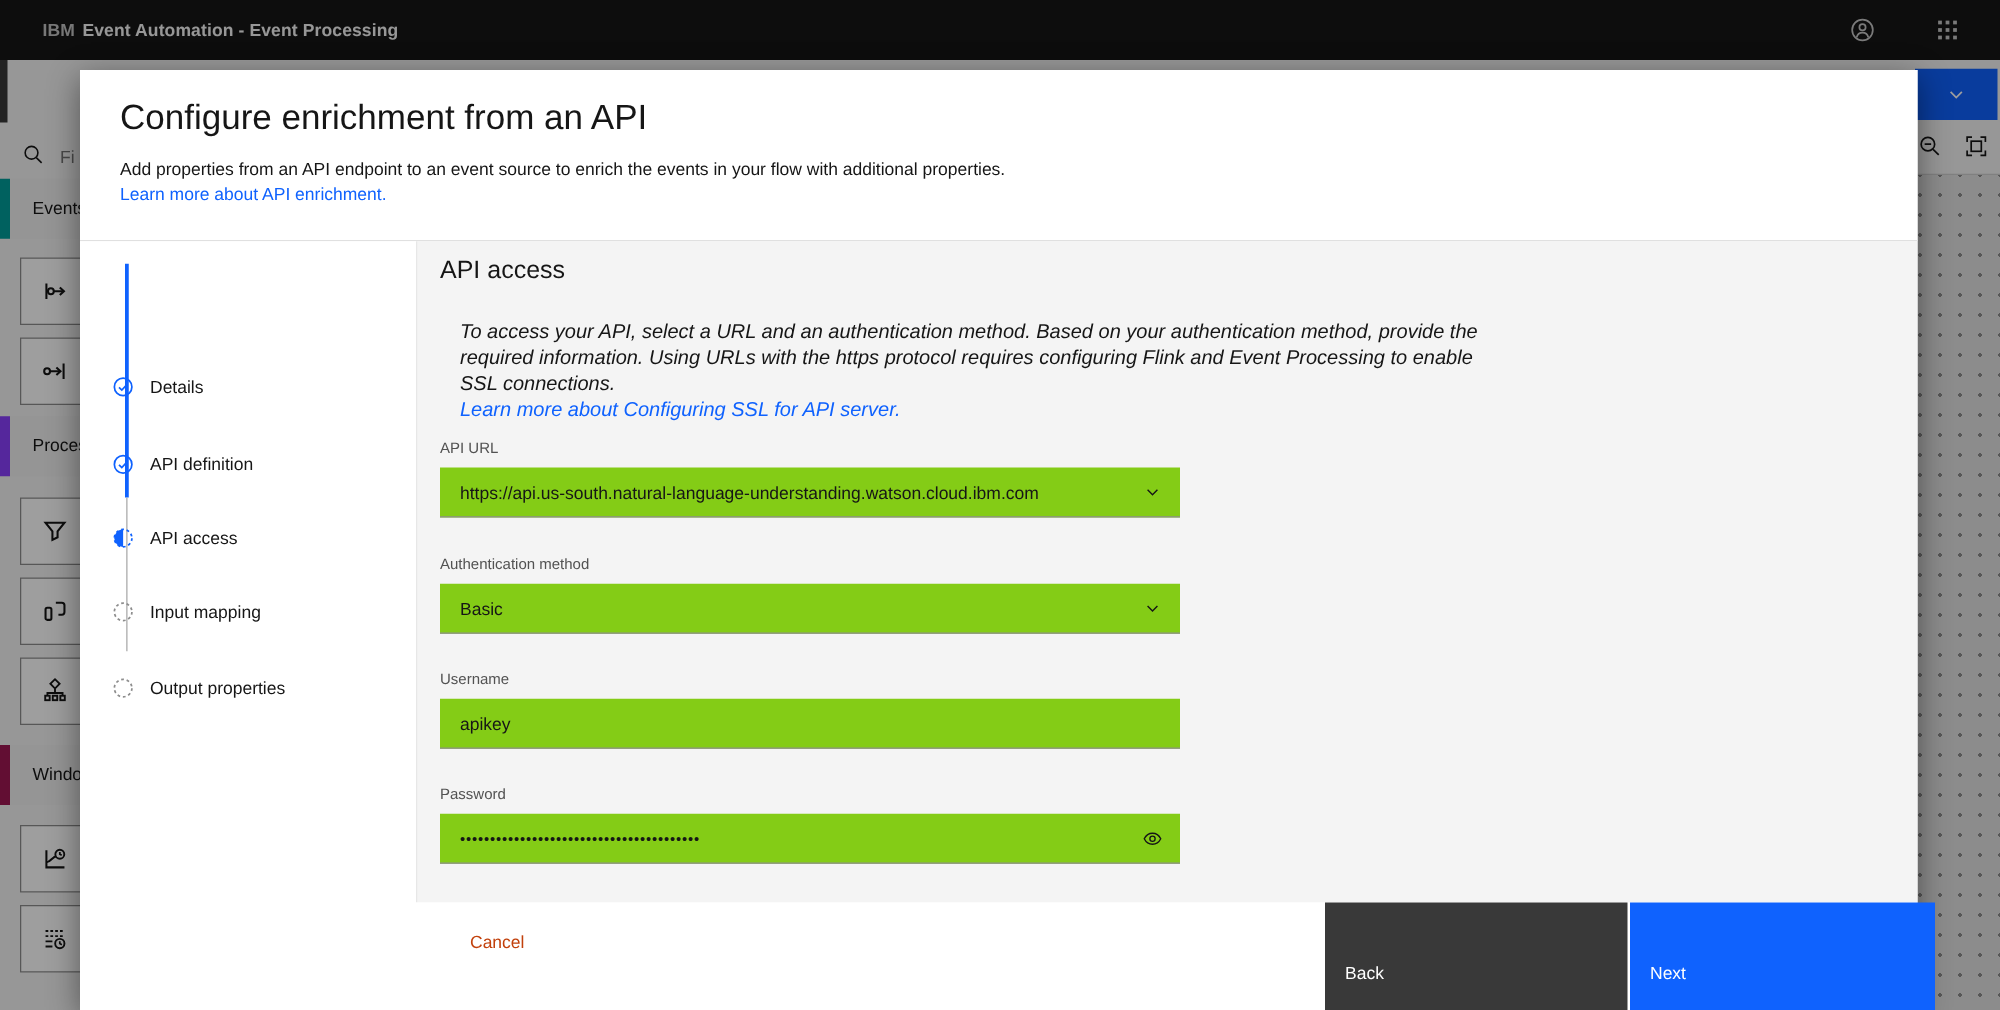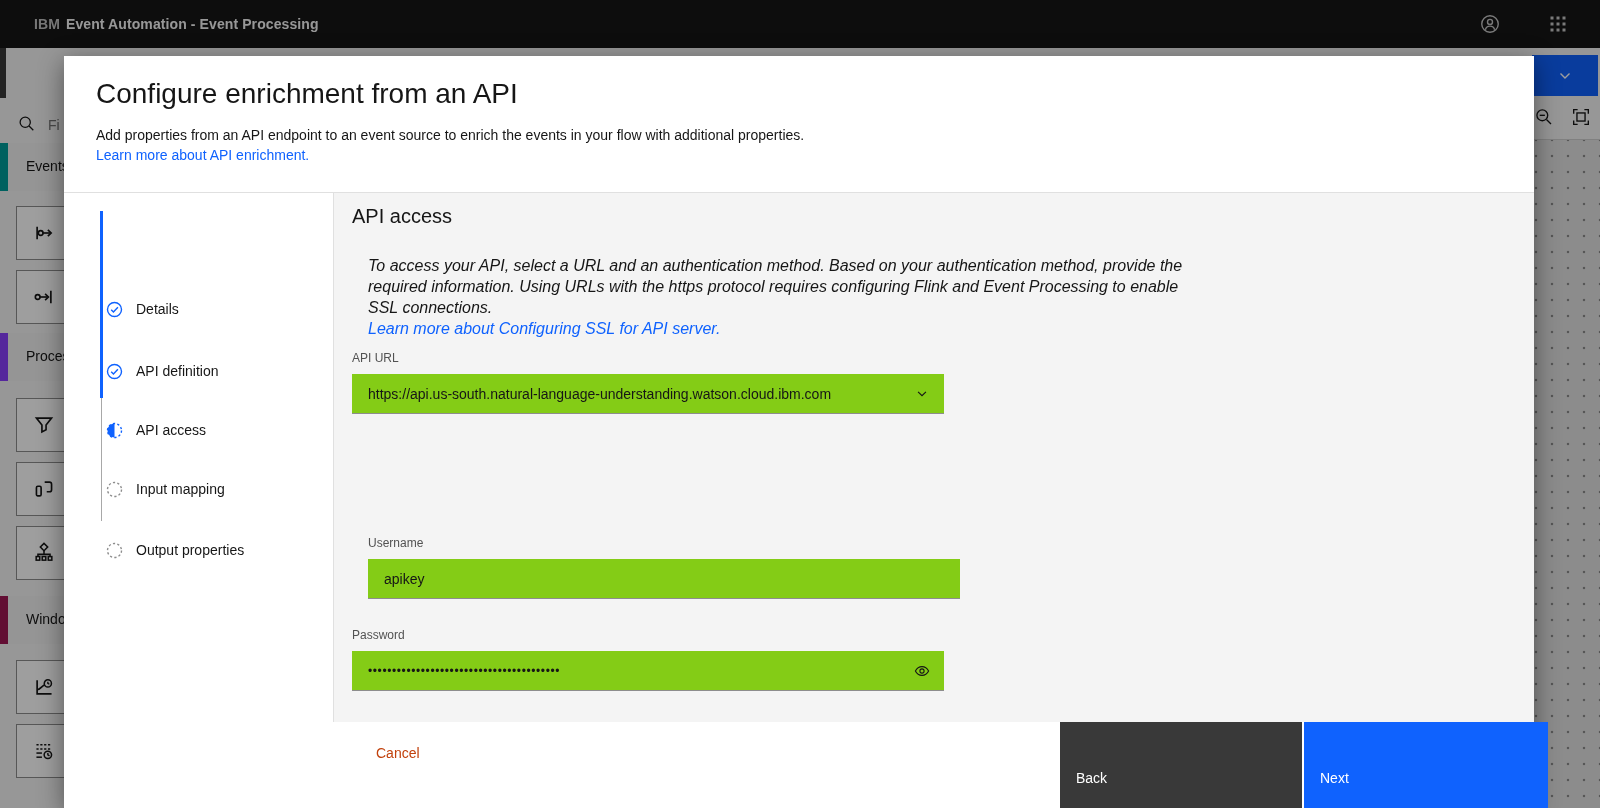--- a/index.html
+++ b/index.html
@@ -45,21 +45,21 @@
   #modal { position:absolute; left:64px; top:56px; width:1470px; height:752px; background:#ffffff; z-index:3;
     box-shadow:0 6px 24px rgba(0,0,0,0.45); }
   .m-header { position:absolute; left:0; top:0; width:1470px; height:137px; background:#fff; border-bottom:1px solid #e0e0e0; padding:20px 32px 0 32px; }
   .m-title { font-size:28px; font-weight:400; color:#161616; line-height:36px; }
   .m-desc { margin-top:13px; font-size:14px; color:#161616; line-height:20px; }
   .m-link { font-size:14px; color:#0f62fe; line-height:20px; text-decoration:none; cursor:pointer; display:inline-block; }
 
   .m-nav { position:absolute; left:0; top:137px; width:270px; height:529px; background:#fff; border-right:1px solid #e0e0e0; }
   .prog-line-blue { position:absolute; left:36px; top:18px; width:3px; height:187px; background:#0f62fe; }
   .prog-line-gray { position:absolute; left:37px; top:205px; width:1px; height:123px; background:#a8a8a8; }
-  .step { position:absolute; left:42px; height:20px; display:flex; align-items:center; gap:13px; cursor:pointer;text-align:center; }
+  .step { position:absolute; left:26px; height:20px; display:flex; align-items:center; gap:13px; cursor:pointer;text-align:center; }
   .step .s-lbl { font-size:14px; color:#161616; white-space:nowrap; }
 
   .m-content { position:absolute; left:270px; top:137px; width:1200px; height:529px; background:#f4f4f4; }
   .c-heading { position:absolute; left:18px; top:12px; font-size:20px; font-weight:400; color:#161616; }
   .c-desc { position:absolute; left:34px; top:62px; width:818px; font-size:16px; color:#161616; line-height:21px;font-style:italic; }
   .c-link { color:#0f62fe; text-decoration:none; cursor:pointer; }
 
   .field { position:absolute; left:18px; width:592px; }
   .f-label { font-size:12px; color:#525252; display:block; }
   .f-box { position:relative; margin-top:9px; width:592px; height:40px; background:#84cc16; border-bottom:1px solid #8d8d8d; }
@@ -292,22 +292,33 @@
       <div class="f-box dropdown">
         <span class="f-text">https://api.us-south.natural-language-understanding.watson.cloud.ibm.com</span>
         <span class="f-chevron">
           <svg width="14" height="14" viewBox="0 0 16 16">
               <path d="M3.5 5.5 L8 10 L12.5 5.5" fill="none" stroke="#161616" stroke-width="1.3"></path>
             </svg>
         </span>
       </div>
     </div>
 
-
-    <div class="field" style="top:343px;margin-left:16px;">
+    <div class="field" style="top:251px;">
+      <span class="f-label">Authentication method</span>
+      <div class="f-box dropdown">
+        <span class="f-text">Basic</span>
+        <span class="f-chevron">
+          <svg width="14" height="14" viewBox="0 0 16 16">
+              <path d="M3.5 5.5 L8 10 L12.5 5.5" fill="none" stroke="#161616" stroke-width="1.3"></path>
+            </svg>
+        </span>
+      </div>
+    </div>
+
+    <div class="field" style="top:343px;">
       <span class="f-label">Username</span>
       <div class="f-box">
         <input class="f-input" value="apikey" style="">
       </div>
     </div>
 
     <div class="field" style="top:435px;">
       <span class="f-label">Password</span>
       <div class="f-box">
         <span class="f-text f-dots">••••••••••••••••••••••••••••••••••••••••</span>

